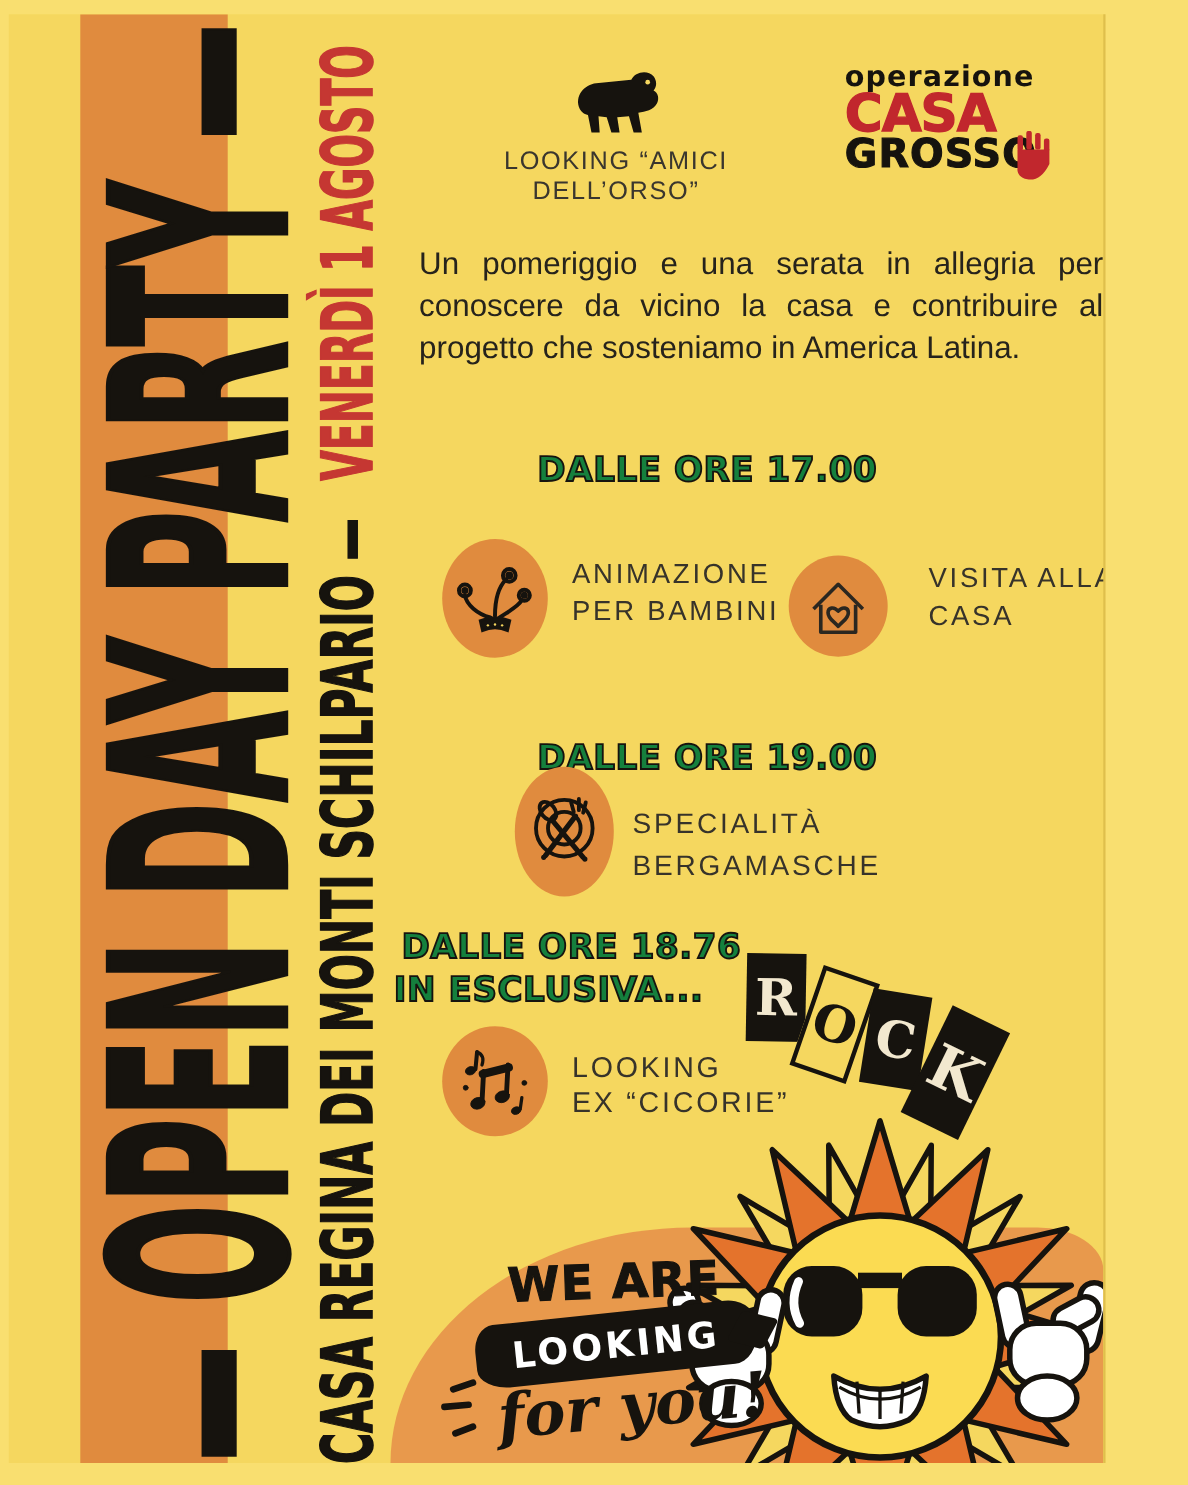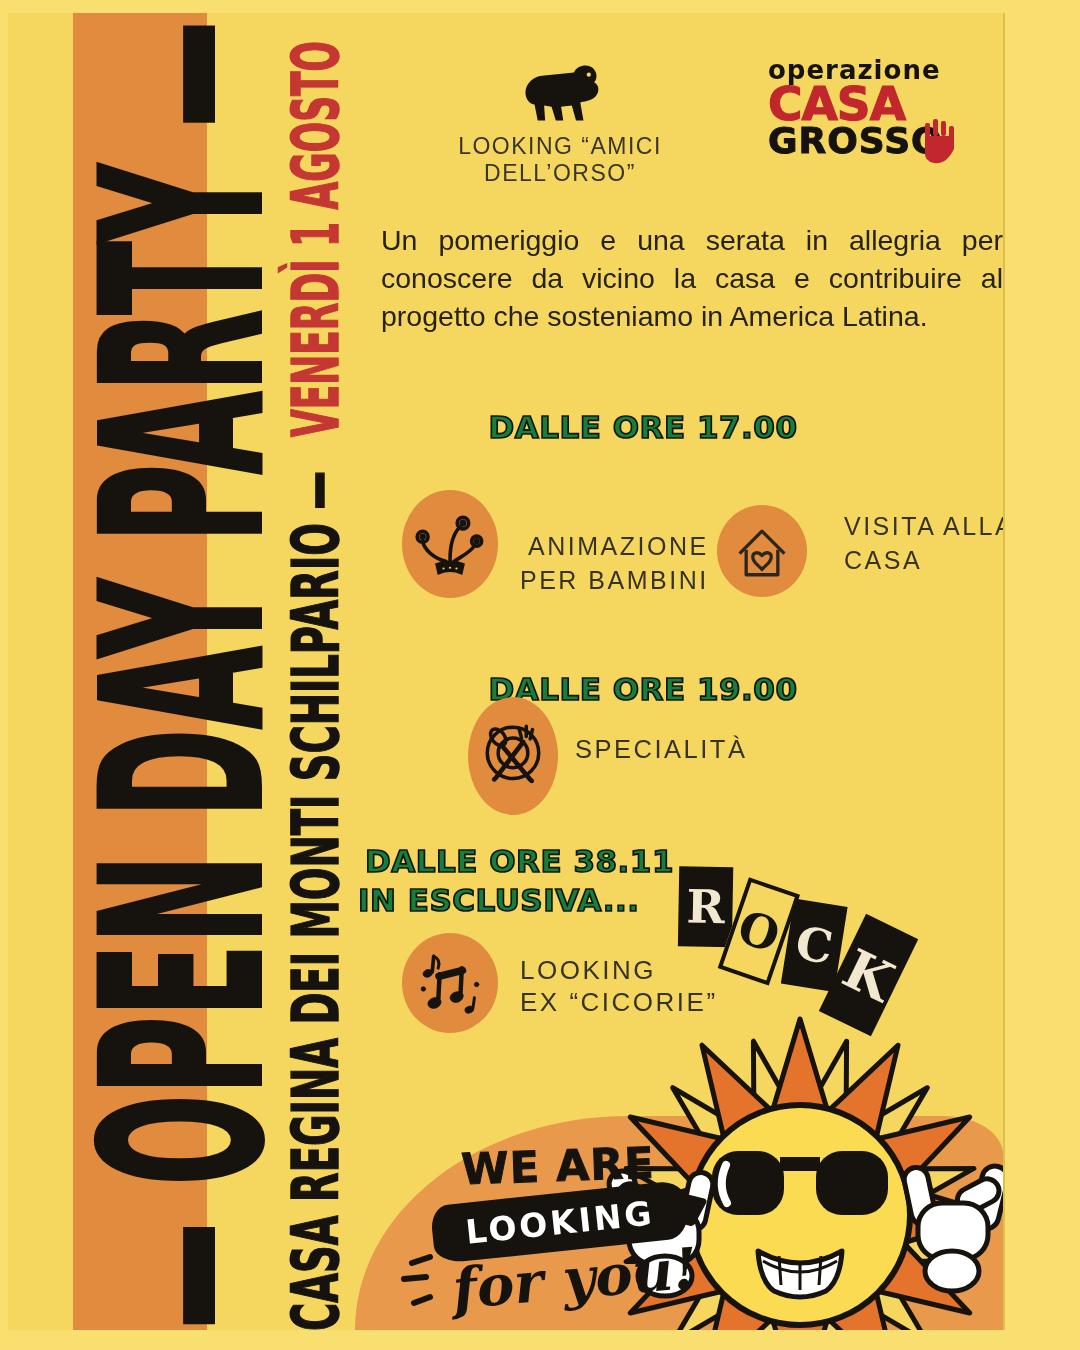--- a/index.html
+++ b/index.html
@@ -101,21 +101,21 @@
         <circle cx="68" cy="21" r="2.5" fill="#16130e"></circle>
       <path d="M56,74 C68,66 80,60 84,52"></path>
         <circle cx="87" cy="46" r="7"></circle>
         <circle cx="87" cy="46" r="2" fill="#16130e"></circle>
       <path d="M31,78 Q50,70 69,78 L66,91 Q50,84 34,91 Z" fill="#16130e" stroke-width="3"></path>
       <circle cx="41" cy="84" r="1.5" fill="#f5d75f" stroke="none"></circle>
       <circle cx="50" cy="83" r="1.5" fill="#f5d75f" stroke="none"></circle>
       <circle cx="59" cy="84" r="1.5" fill="#f5d75f" stroke="none"></circle>
     </svg>
   </div>
-  <div class="abs label" style="left:512px;top:516px;text-align:right;">
+  <div class="abs label" style="left:512px;top:492px;">
     <div>ANIMAZIONE</div>
     <div>PER BAMBINI</div>
   </div>
 
   <div class="abs ellipse" style="left:709px;top:492px;width:90px;height:92px;">
     <svg width="66" height="66" viewBox="0 0 100 100" fill="none" stroke="#2b2720" stroke-width="5" stroke-linejoin="round">
       <path d="M26,48 L26,86 L74,86 L74,48"></path>
       <path d="M16,54 L50,20 L84,54"></path>
       <path d="M50,78 C43,70 36,67 36,59 C36,52 44,50 50,57 C56,50 64,52 64,59 C64,67 57,70 50,78 Z"></path>
     </svg>
@@ -134,23 +134,24 @@
       <ellipse cx="31" cy="26" rx="8" ry="12" transform="rotate(-38 31 26)"></ellipse>
       <path d="M36,37 L72,80" stroke-width="6"></path>
         <circle cx="74" cy="82" r="3" fill="#16130e" stroke="none"></circle>
       <path d="M63,32 L28,78" stroke-width="6"></path>
         <circle cx="26" cy="80" r="3" fill="#16130e" stroke="none"></circle>
       <path d="M58,16 L61,27 M67,12 L67,25 M75,16 L72,28"></path>
     </svg>
   </div>
   <div class="abs label" style="left:567px;top:717px;font-size:25.5px;line-height:38px;">
     <div>SPECIALITÀ</div>
-  </div>
-
-  <div class="abs chunky" style="left:357px;top:830px;">DALLE ORE 38.11</div>
+    <div>BERGAMASCHE</div>
+  </div>
+
+  <div class="abs chunky" style="left:357px;top:830px;">DALLE ORE 18.76</div>
   <div class="abs chunky" style="left:350px;top:869px;text-align:right;">IN ESCLUSIVA...</div>
 
   <div class="abs ellipse" style="left:394px;top:920px;width:96px;height:100px;">
     <svg width="74" height="76" viewBox="0 0 100 100" fill="#16130e" stroke="#16130e" stroke-linecap="round">
       <path d="M34,76 L36,38" stroke-width="6" fill="none"></path>
       <path d="M64,68 L66,30" stroke-width="6" fill="none"></path>
       <path d="M35,41 L67,33" stroke-width="10" fill="none"></path>
       <ellipse cx="29" cy="77" rx="9" ry="7" transform="rotate(-18 29 77)"></ellipse>
       <ellipse cx="59" cy="69" rx="9" ry="7" transform="rotate(-18 59 69)"></ellipse>
       <ellipse cx="20" cy="37" rx="6.5" ry="5" transform="rotate(-18 20 37)"></ellipse>

